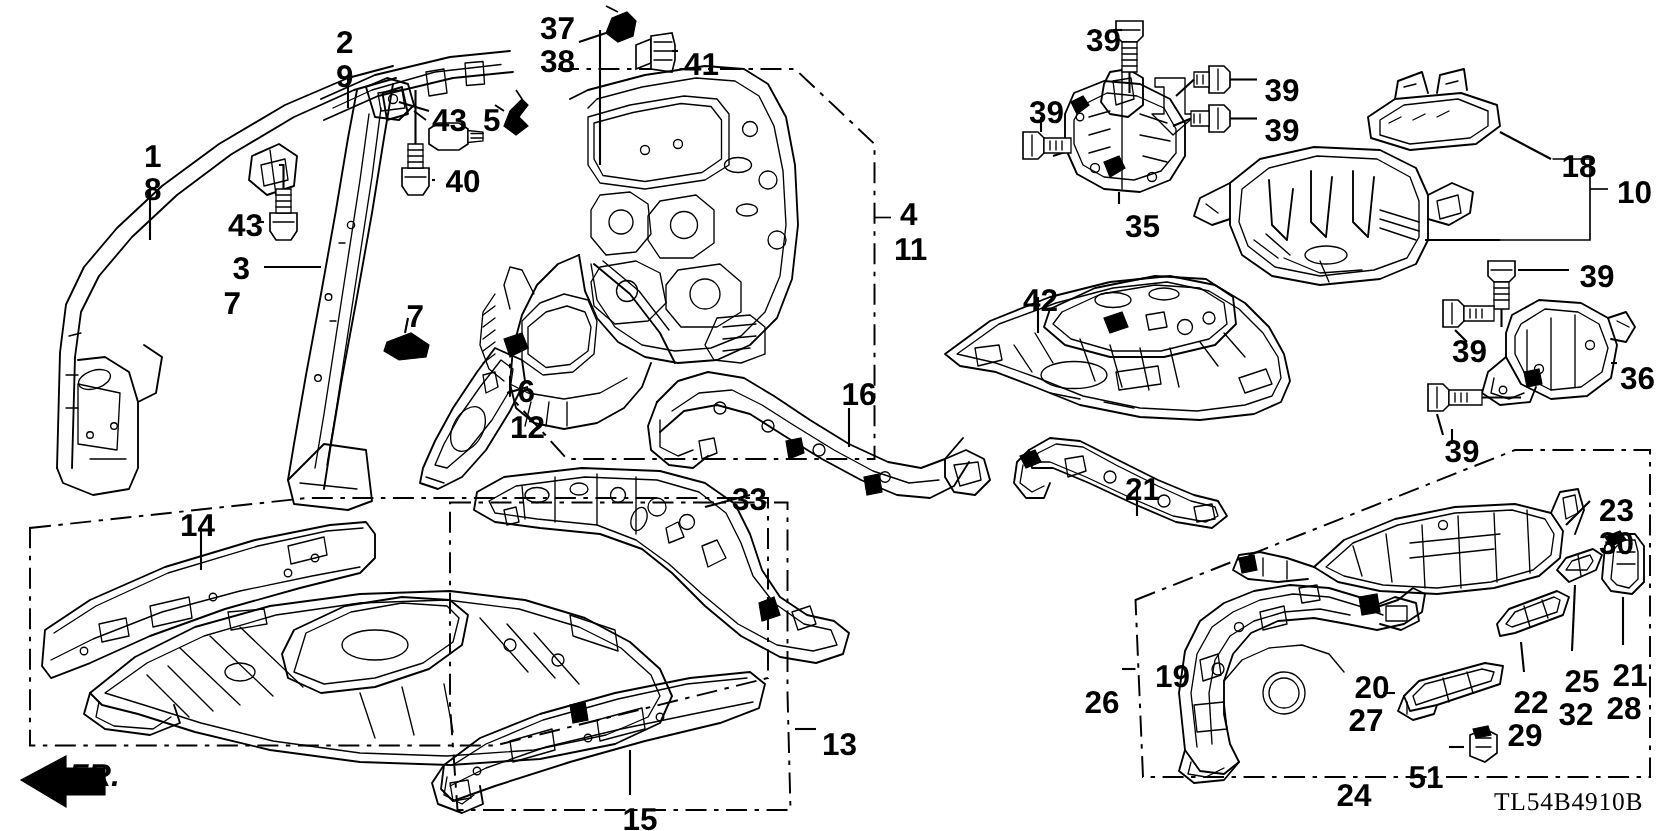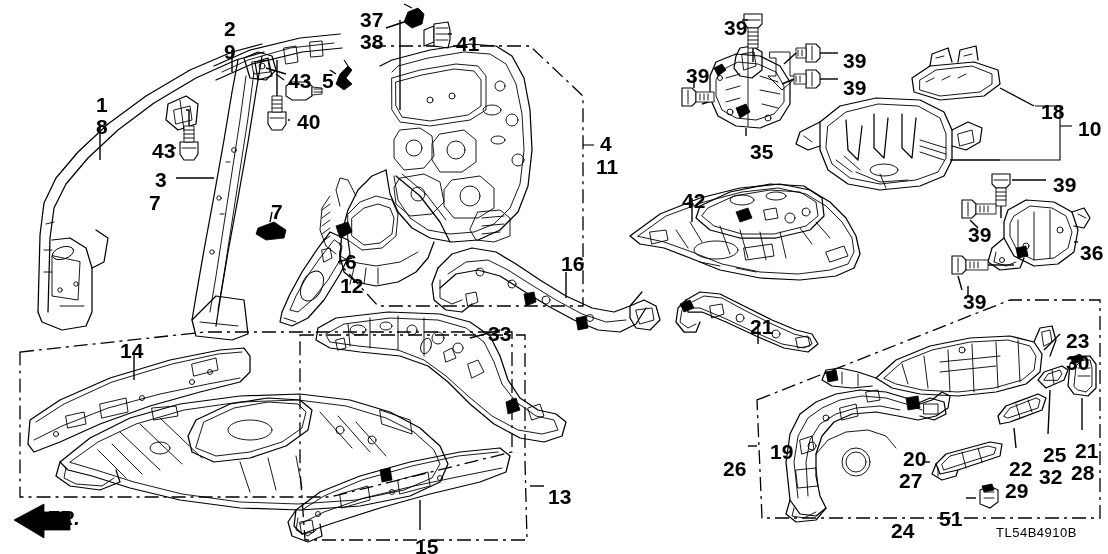--- a/index.html
+++ b/index.html
@@ -1,22 +1,22 @@
 <!DOCTYPE html>
 <html><head>
 <meta charset="utf-8">
 <title>Parts Diagram</title>
 <style>
   html,body{margin:0;padding:0;background:#ffffff;}
   body{font-family:"Liberation Sans", sans-serif;}
   #stage{position:relative;width:1108px;height:554px;background:#fff;overflow:hidden;}
   .lbl{position:absolute;font-family:"Liberation Sans", sans-serif;font-weight:700;
        color:#000;font-size:21px;line-height:21px;white-space:pre;letter-spacing:0px;}
-  .code{position:absolute;font-family:Liberation Sans, sans-serif;font-weight:400;
-        color:#000;font-size:13px;letter-spacing:.5px;}
+  .code{position:absolute;font-family:Liberation Serif, serif;font-weight:400;
+        color:#000;font-size:17px;letter-spacing:.5px;}
   .frlbl{position:absolute;font-family:"Liberation Sans", sans-serif;font-weight:800;
          font-size:21px;color:#000;font-style:italic;}
   svg{position:absolute;left:0;top:0;}
   .ln{stroke:#000;stroke-width:1.4;fill:none;}
   .ln2{stroke:#000;stroke-width:1.1;fill:none;}
   .dash{stroke:#000;stroke-width:1.3;fill:none;stroke-dasharray:14 5 3 5;}
   .part{fill:none;stroke:#000;stroke-width:1.25;stroke-linejoin:round;stroke-linecap:round;}
   .thin{fill:none;stroke:#000;stroke-width:0.9;stroke-linejoin:round;stroke-linecap:round;}
   .solidblk{fill:#000;stroke:#000;stroke-width:0.8;}
   .wh{fill:#fff;stroke:#000;stroke-width:1.1;}

